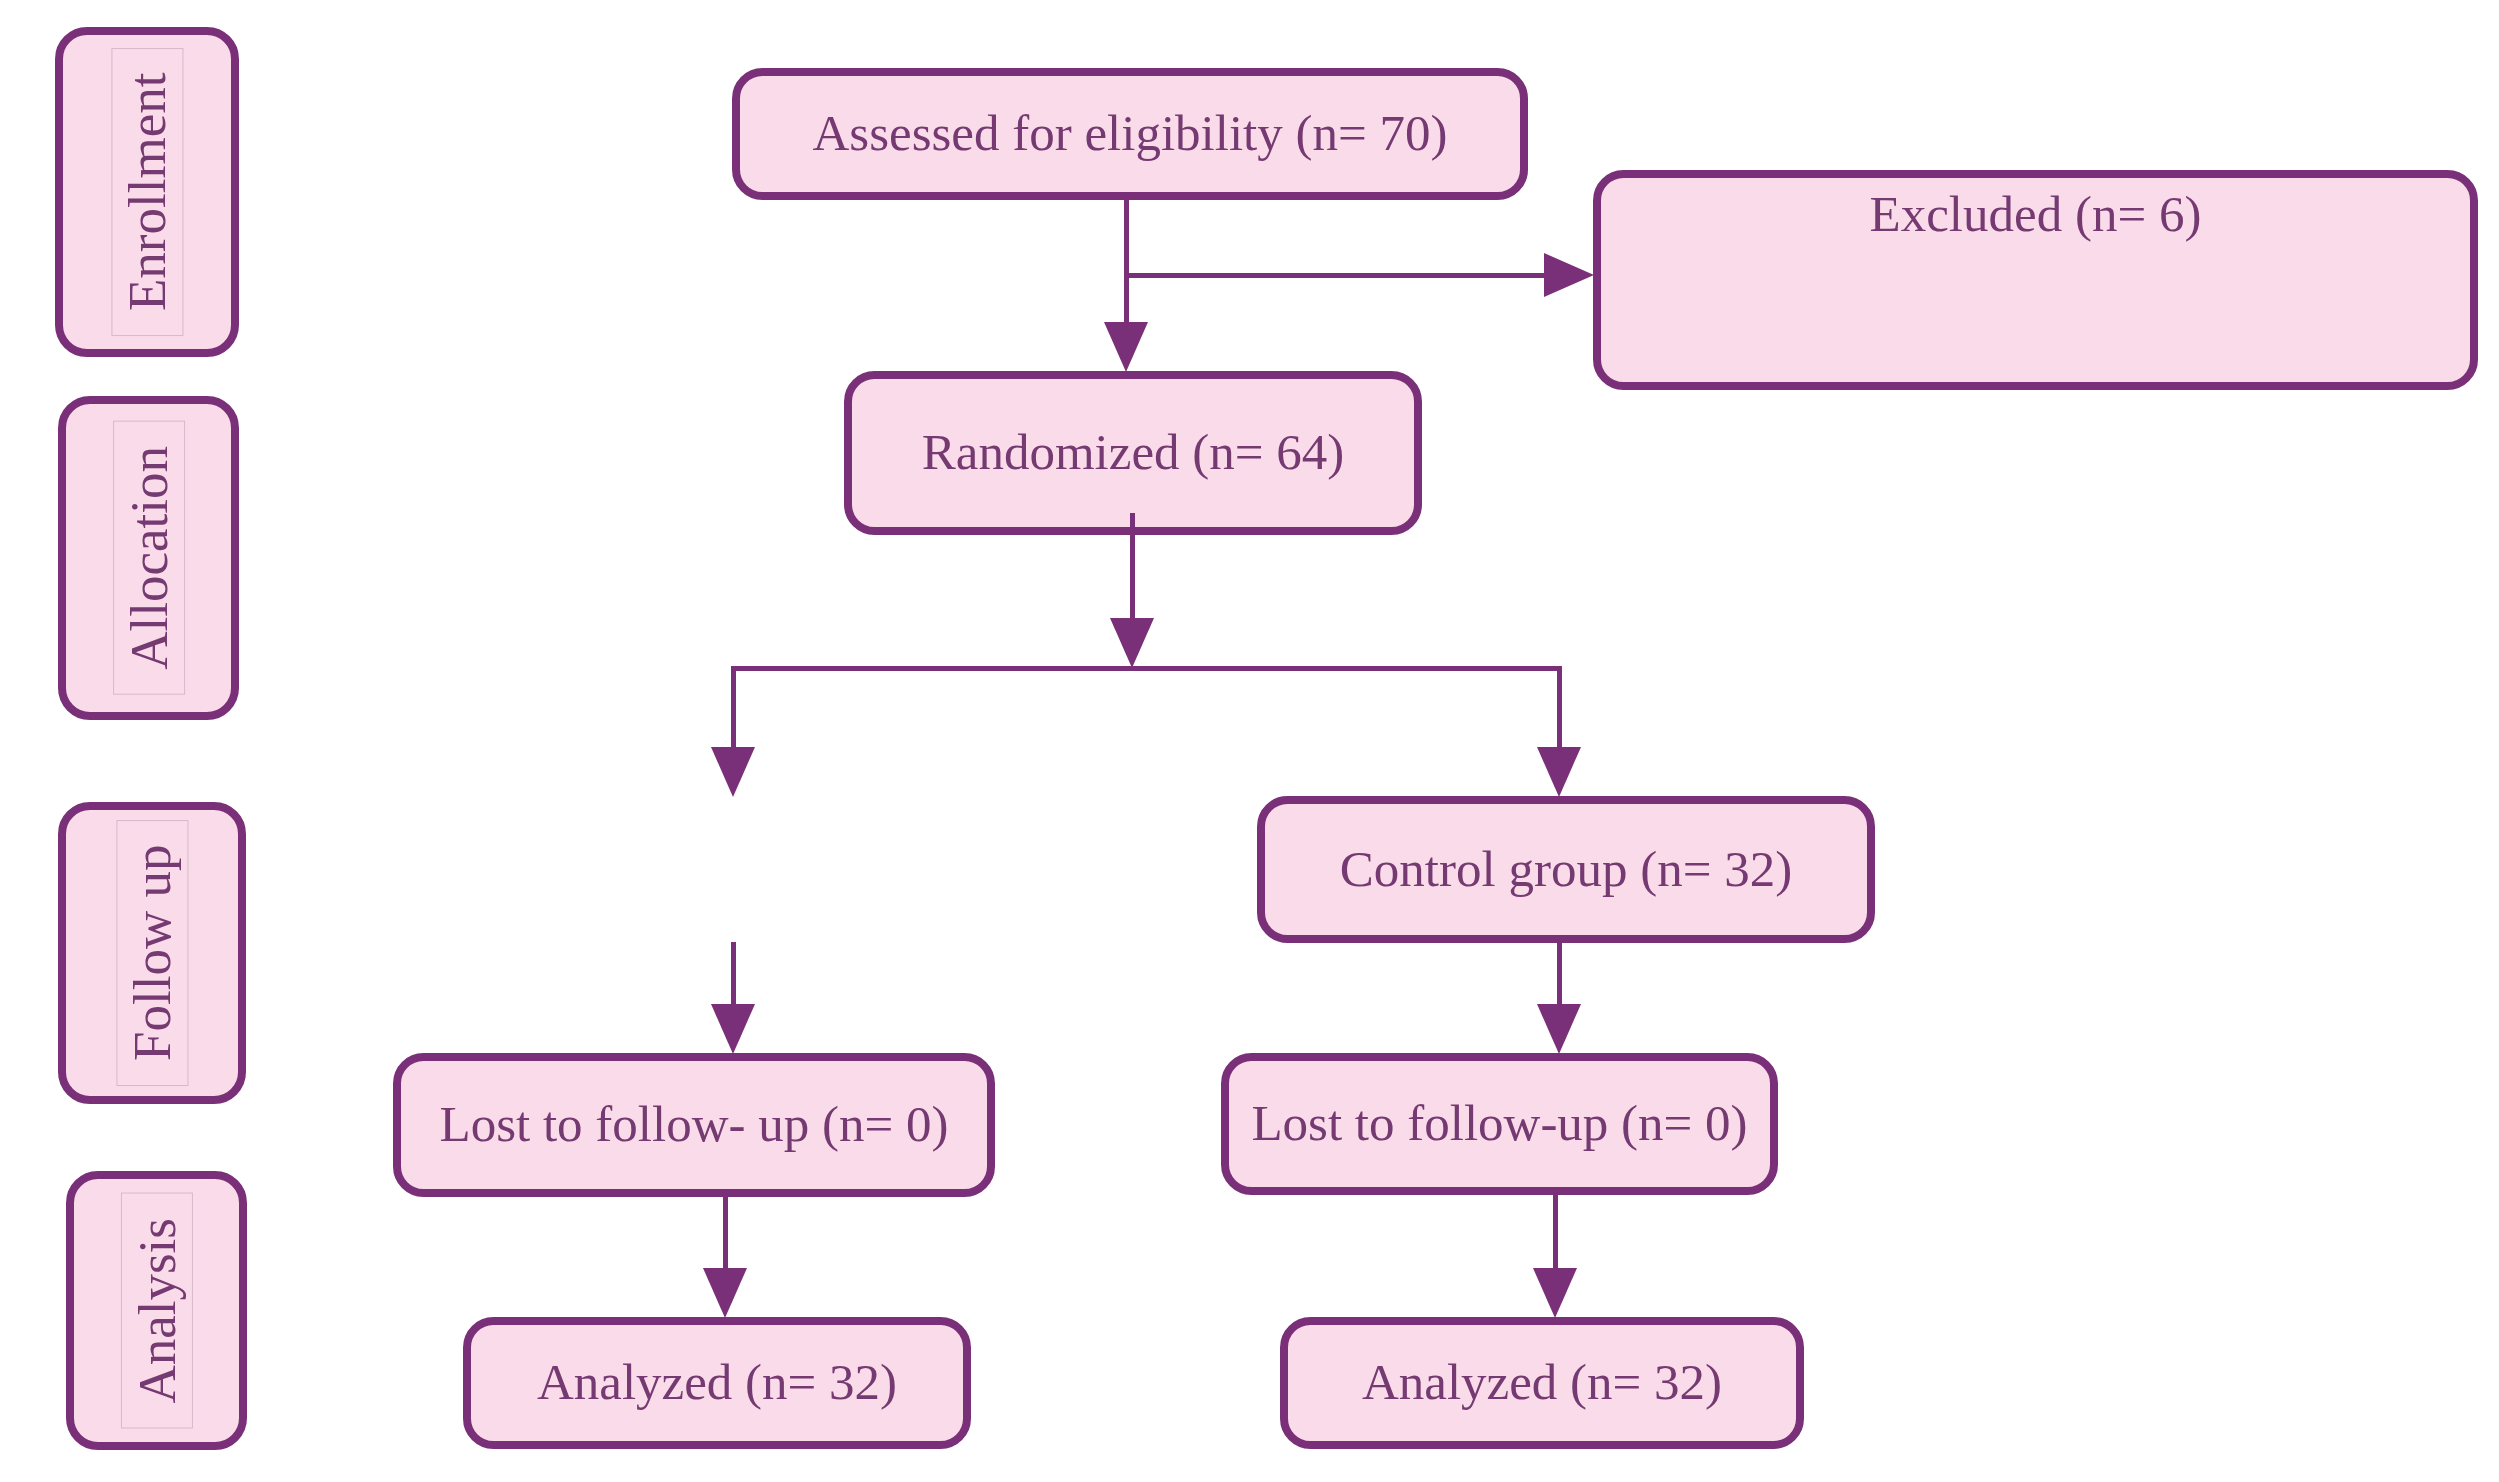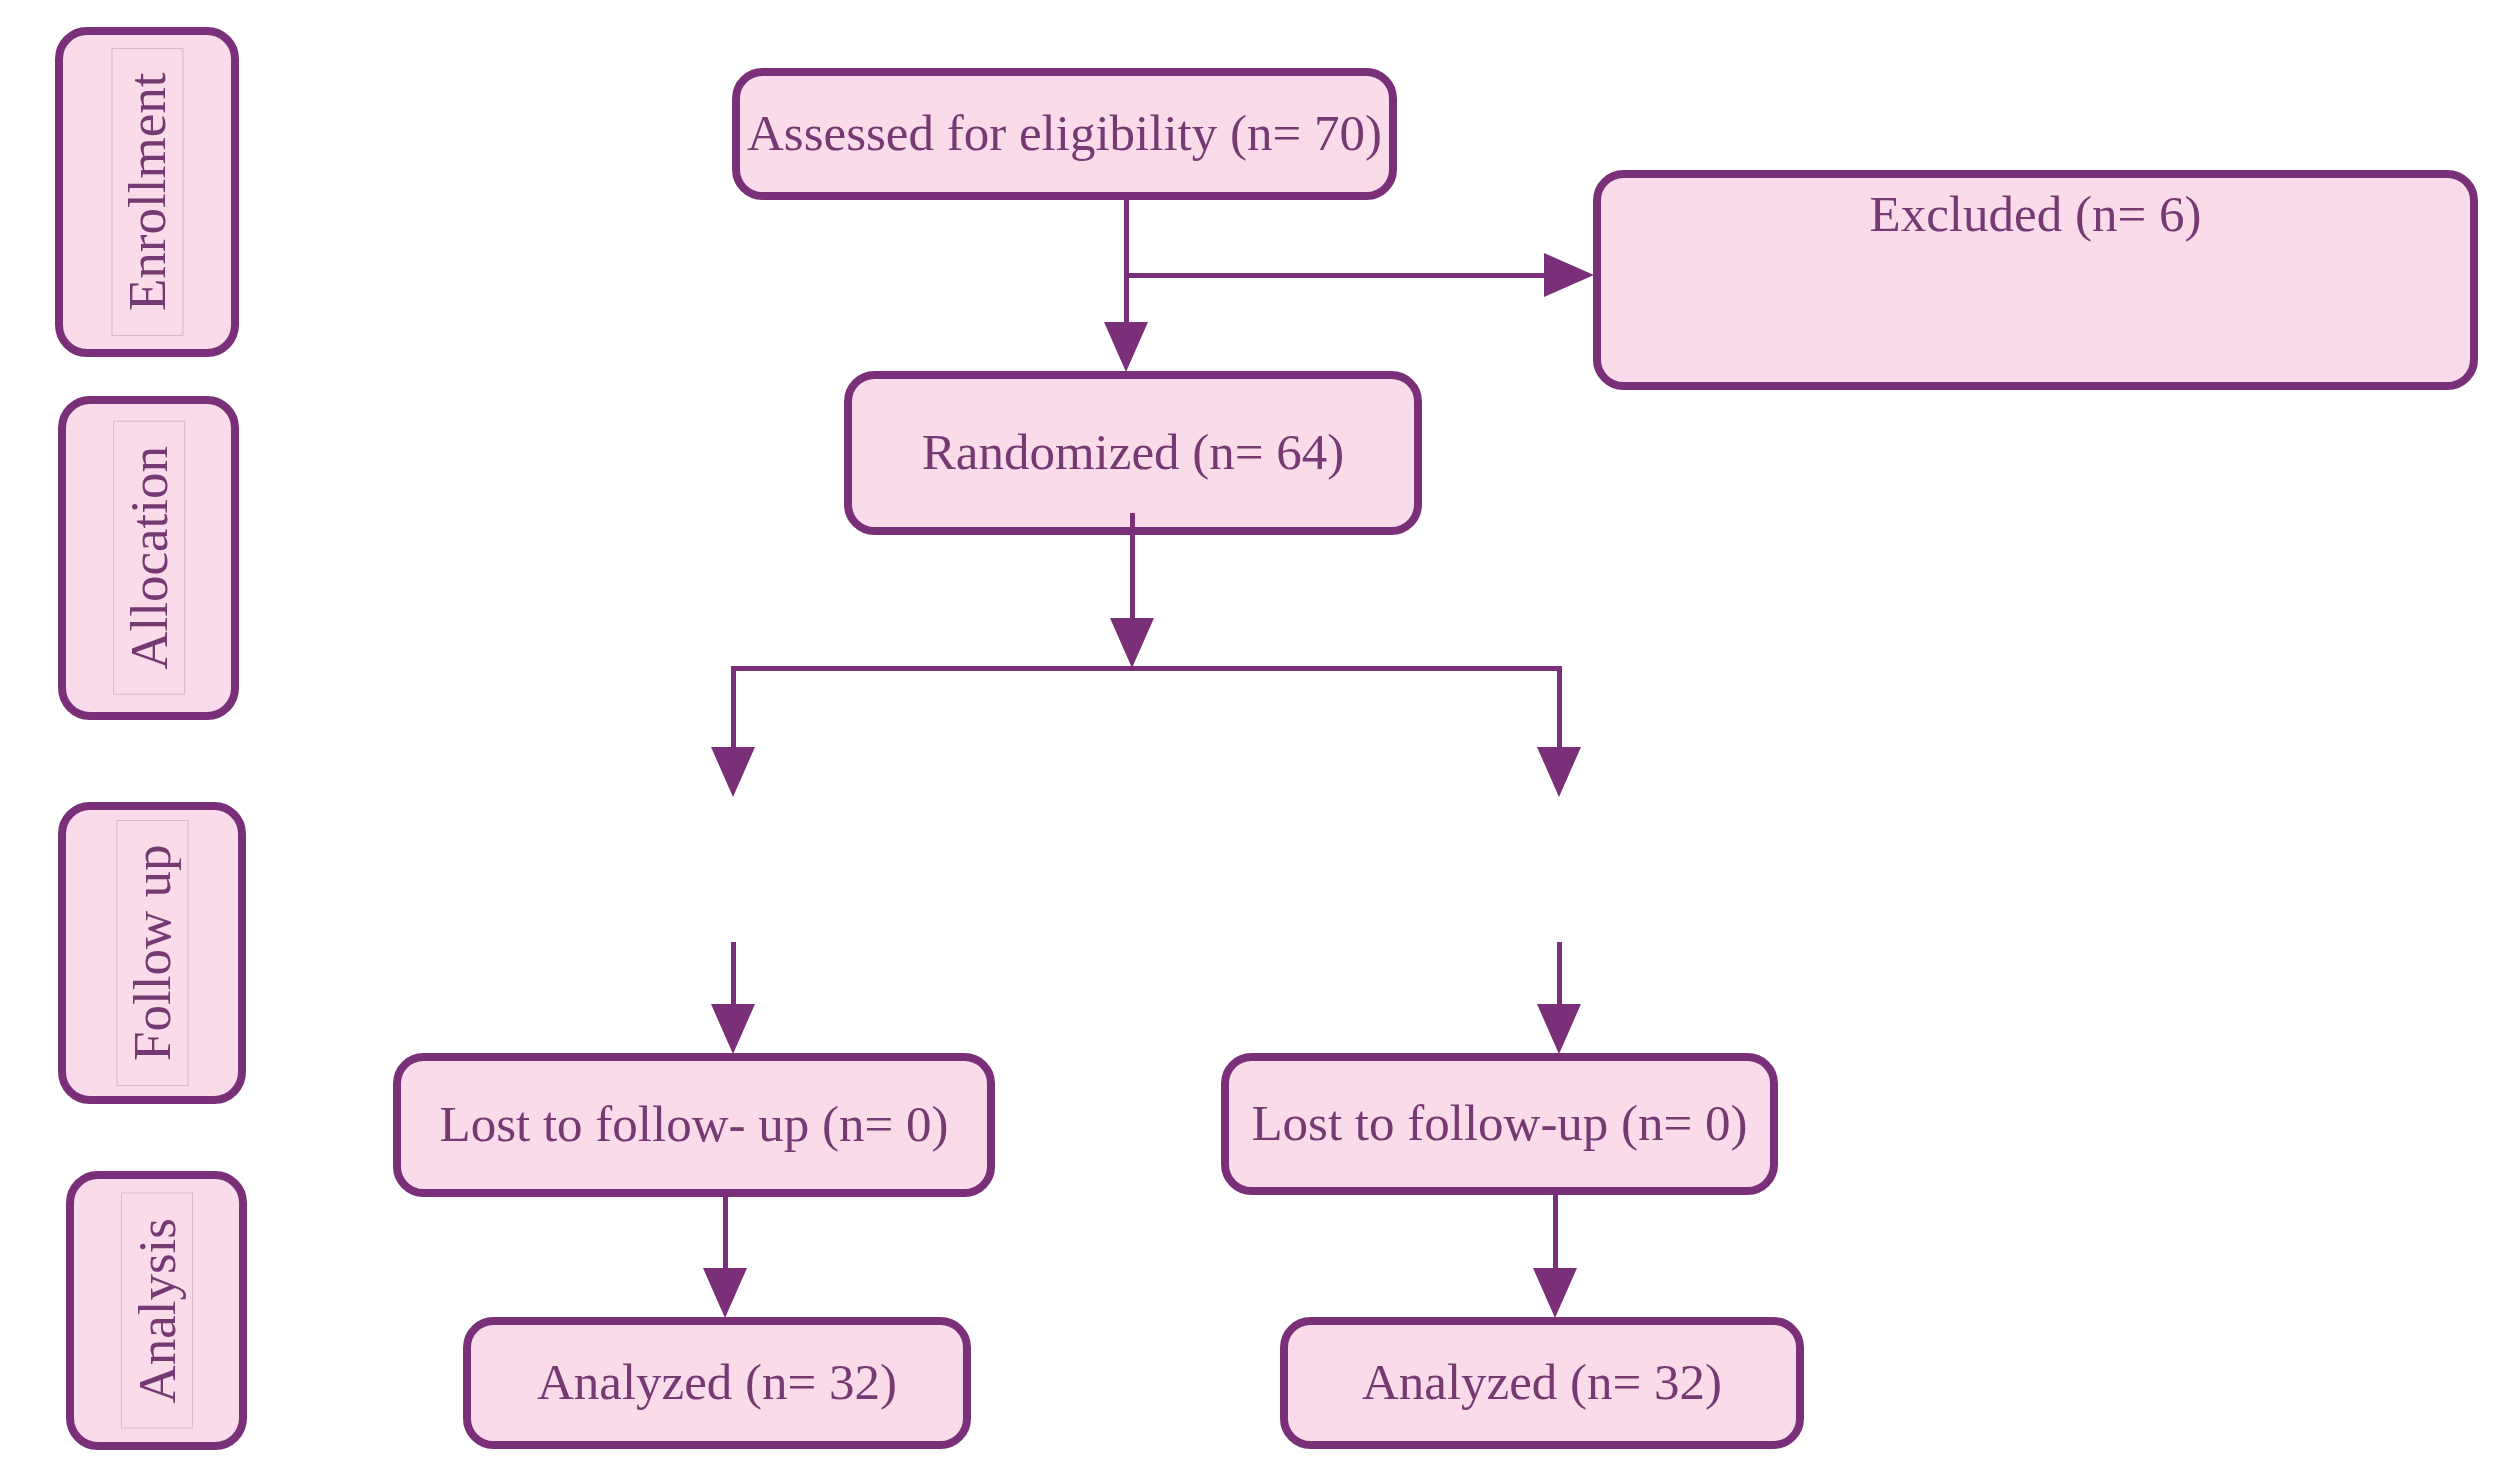--- a/index.html
+++ b/index.html
@@ -90,33 +90,36 @@
   <div class="stage-box" style="left:58px;top:396px;width:181px;height:324px;">
     <span class="stage-inner">Allocation</span>
   </div>
   <div class="stage-box" style="left:58px;top:802px;width:188px;height:302px;">
     <span class="stage-inner">Follow up</span>
   </div>
   <div class="stage-box" style="left:66px;top:1171px;width:181px;height:279px;">
     <span class="stage-inner">Analysis</span>
   </div>
 
-  <div class="box" style="left:732px;top:68px;width:665px;height:132px;">
+  <div class="box" style="left:732px;top:68px;width:796px;height:132px;">
     <span>Assessed for eligibility (n= 70)</span>
   </div>
 
   <div class="box multiline" style="left:1593px;top:170px;width:885px;height:220px;">
     <span>Excluded (n= 6)</span>
   </div>
 
   <div class="box" style="left:844px;top:371px;width:578px;height:164px;text-align:center;">
     <span>Randomized (n= 64)</span>
   </div>
 
 
+  <div class="box" style="left:1257px;top:796px;width:618px;height:147px;">
+    <span>Control group (n= 32)</span>
+  </div>
 
   <div class="box" style="left:393px;top:1053px;width:602px;height:144px;">
     <span>Lost to follow- up (n= 0)</span>
   </div>
 
   <div class="box" style="left:1221px;top:1053px;width:557px;height:142px;">
     <span>Lost to follow-up (n= 0)</span>
   </div>
 
   <div class="box" style="left:463px;top:1317px;width:508px;height:132px;">

